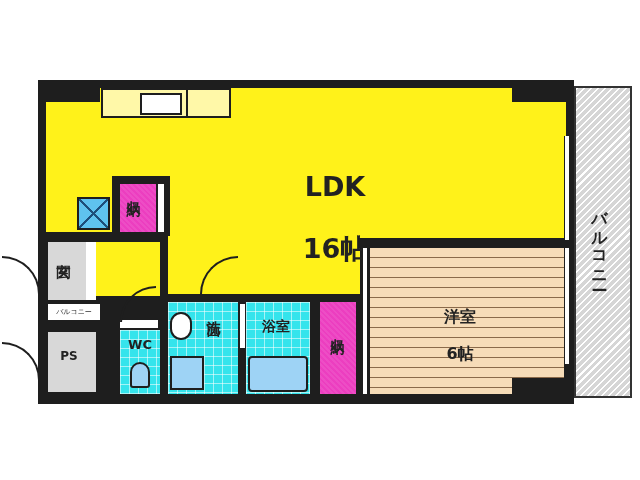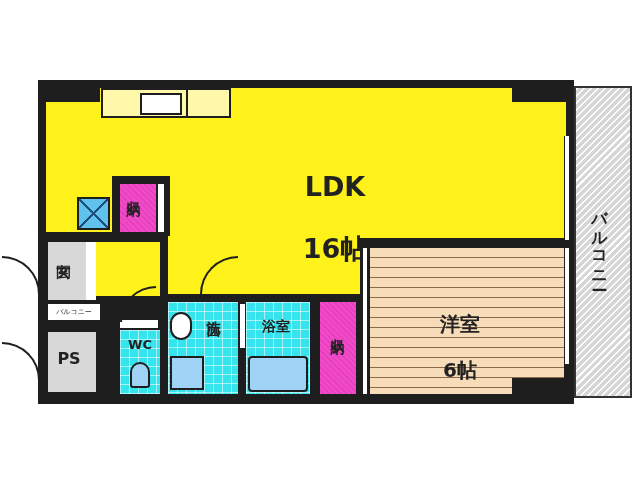--- a/index.html
+++ b/index.html
@@ -51,21 +51,21 @@
 
 <div class="abs gray" style="left:48px;top:242px;width:38px;height:58px;"></div>
 <div class="abs white" style="left:86px;top:242px;width:10px;height:58px;"></div>
 <div class="label vert" style="left:56px;top:252px;font-size:14px;">玄関</div>
 <div class="abs white" style="left:48px;top:302px;width:52px;height:20px;border-top:2px solid #1e1e1e;border-bottom:2px solid #1e1e1e;"></div>
 <div class="label" style="left:48px;top:308px;width:52px;font-size:7px;font-weight:normal;">バルコニー</div>
 <div class="door" style="left:2px;top:256px;width:38px;height:38px;border-radius:0 38px 0 0;border-left:none;border-bottom:none;"></div>
 
 <div class="abs wall" style="left:38px;top:322px;width:60px;height:8px;"></div>
 <div class="abs gray" style="left:48px;top:332px;width:48px;height:60px;"></div>
-<div class="label" style="left:48px;top:350px;width:42px;font-size:16px;">PS</div>
+<div class="label" style="left:48px;top:350px;width:42px;font-size:12px;">PS</div>
 <div class="door" style="left:2px;top:342px;width:38px;height:38px;border-radius:0 38px 0 0;border-left:none;border-bottom:none;"></div>
 
 <div class="abs wall" style="left:98px;top:322px;width:20px;height:80px;"></div>
 
 <div class="abs cyan" style="left:120px;top:330px;width:40px;height:64px;"></div>
 <div class="abs white" style="left:120px;top:320px;width:38px;height:8px;"></div>
 <div class="label" style="left:120px;top:338px;width:40px;font-size:13px;">WC</div>
 <div class="abs" style="left:130px;top:362px;width:20px;height:26px;background:#9ed3f5;border:2px solid #1e1e1e;border-radius:10px 10px 3px 3px;"></div>
 <div class="door" style="left:120px;top:286px;width:36px;height:36px;border-radius:36px 0 0 0;border-right:none;border-bottom:none;"></div>
 
@@ -85,21 +85,21 @@
 
 <div class="abs wall" style="left:310px;top:302px;width:10px;height:100px;"></div>
 
 <div class="abs pink" style="left:320px;top:302px;width:36px;height:92px;"></div>
 <div class="label vert" style="left:330px;top:328px;font-size:14px;">収納</div>
 
 <div class="abs wall" style="left:358px;top:238px;width:210px;height:10px;"></div>
 <div class="abs white" style="left:362px;top:248px;width:6px;height:146px;border-left:1px solid #1e1e1e;border-right:1px solid #1e1e1e;"></div>
 <div class="abs wood" style="left:370px;top:248px;width:194px;height:146px;"></div>
 <div class="abs wall" style="left:512px;top:378px;width:52px;height:18px;"></div>
-<div class="label" style="left:420px;top:290px;width:80px;font-size:20px;">
+<div class="label" style="left:420px;top:290px;width:80px;font-size:16px;">
   <span>洋室</span><br>
   <span>6帖</span>
 </div>
 
 <div class="abs white" style="left:564px;top:136px;width:6px;height:104px;border-left:1px solid #1e1e1e;border-right:1px solid #1e1e1e;"></div>
 <div class="abs white" style="left:564px;top:248px;width:6px;height:116px;border-left:1px solid #1e1e1e;border-right:1px solid #1e1e1e;"></div>
 
 <div class="abs balcony" style="left:574px;top:86px;width:58px;height:312px;"></div>
 <div class="label vert" style="left:590px;top:200px;font-size:16px;">バルコニー</div>
 

